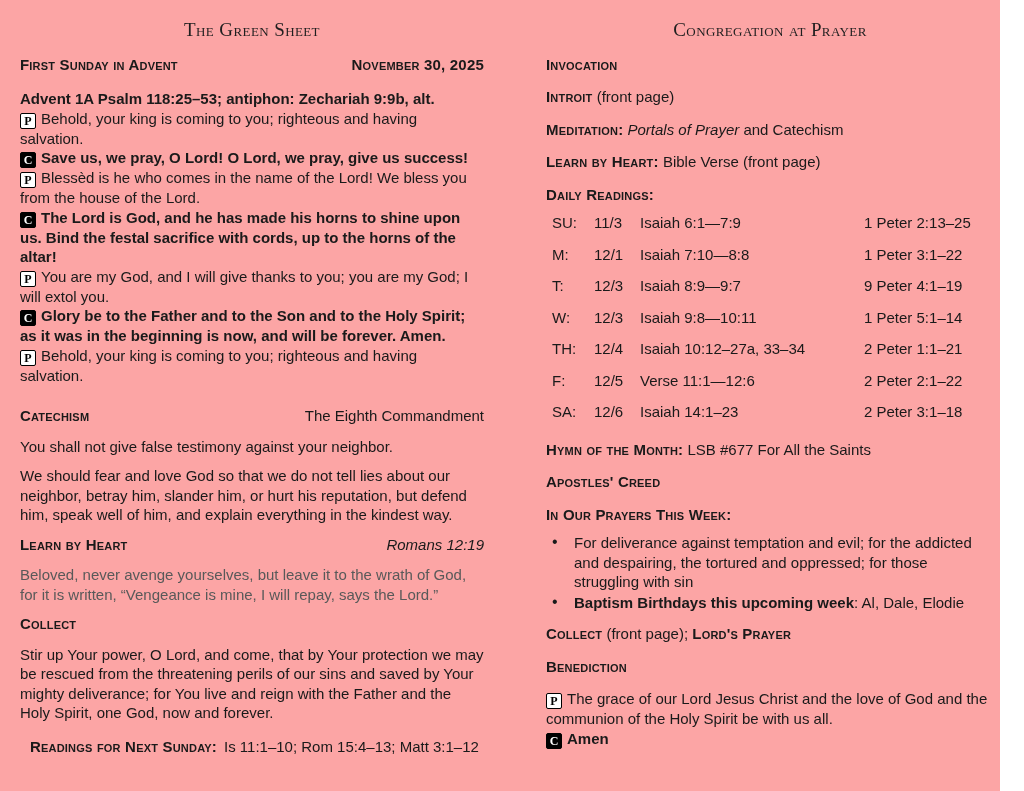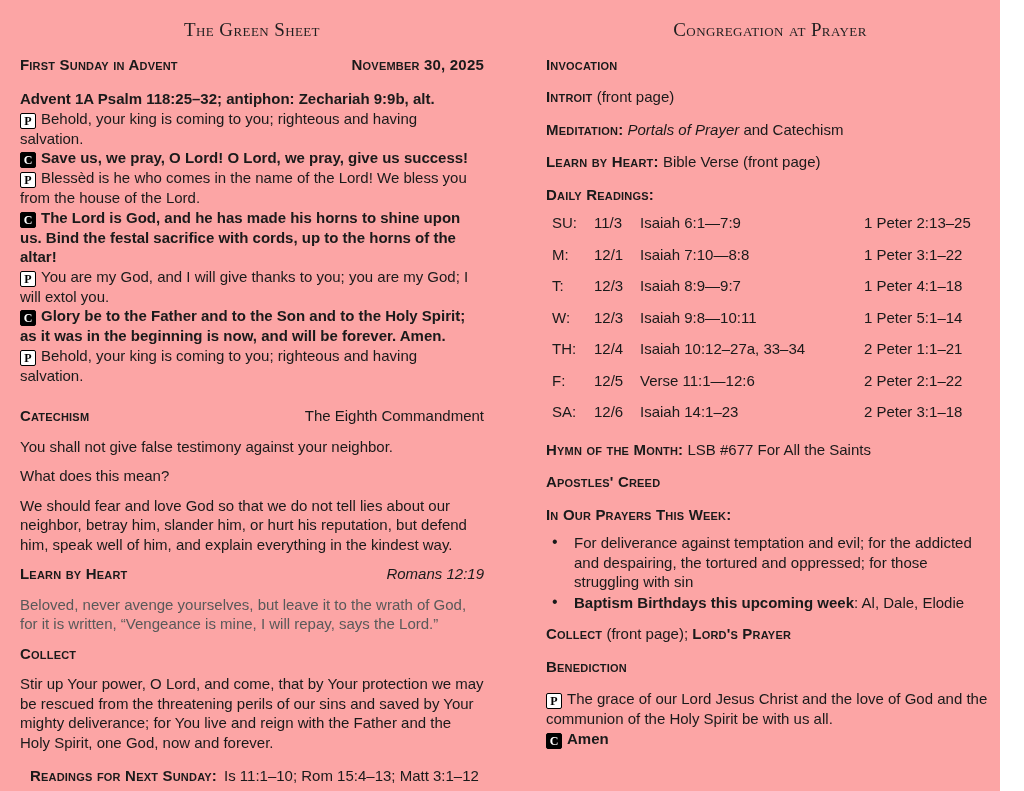--- a/index.html
+++ b/index.html
@@ -59,21 +59,21 @@
 <div class="page">
 
   <div class="col col-left">
     <div class="doc-title">The Green Sheet</div>
 
     <div class="row masthead">
       <span class="sc">First Sunday in Advent</span>
       <span class="sc">November 30, 2025</span>
     </div>
 
-    <div class="intro-heading">Advent 1A Psalm 118:25–32; antiphon: Zechariah 9:9b, alt.</div>
+    <div class="intro-heading">Advent 1A Psalm 118:25–53; antiphon: Zechariah 9:9b, alt.</div>
 
     <div class="versicles">
 
         <div class="versicle"><span class="resp resp-p">P</span><span>Behold, your king is coming to you; righteous and having salvation.</span></div>
 
         <div class="versicle bold"><span class="resp resp-c">C</span><span>Save us, we pray, O Lord! O Lord, we pray, give us success!</span></div>
 
         <div class="versicle"><span class="resp resp-p">P</span><span>Blessèd is he who comes in the name of the Lord! We bless you from the house of the Lord.</span></div>
 
         <div class="versicle bold"><span class="resp resp-c">C</span><span>The Lord is God, and he has made his horns to shine upon us. Bind the festal sacrifice with cords, up to the horns of the altar!</span></div>
@@ -87,21 +87,20 @@
 
     <div class="row section-row">
       <span class="sc">Catechism</span>
       <span class="topic">The Eighth Commandment</span>
     </div>
 
     <div>
 
         <p class="para">You shall not give false testimony against your neighbor.</p>
 
-        <p class="para">What does this mean?</p>
 
         <p class="para">We should fear and love God so that we do not tell lies about our neighbor, betray him, slander him, or hurt his reputation, but defend him, speak well of him, and explain everything in the kindest way.</p>
       </div>
 
     <div class="row section-row">
       <span class="sc">Learn by Heart</span>
       <span class="ref">Romans 12:19</span>
     </div>
     <p class="para muted">Beloved, never avenge yourselves, but leave it to the wrath of God, for it is written, “Vengeance is mine, I will repay, says the Lord.”</p>
 
@@ -149,21 +148,21 @@
           <span>M:</span>
           <span>12/1</span>
           <span>Isaiah 7:10—8:8</span>
           <span>1 Peter 3:1–22</span>
         </div>
 
         <div class="dr-row">
           <span>T:</span>
           <span>12/3</span>
           <span>Isaiah 8:9—9:7</span>
-          <span>1 Peter 4:1–18</span>
+          <span>9 Peter 4:1–19</span>
         </div>
 
         <div class="dr-row">
           <span>W:</span>
           <span>12/3</span>
           <span>Isaiah 9:8—10:11</span>
           <span>1 Peter 5:1–14</span>
         </div>
 
         <div class="dr-row">

